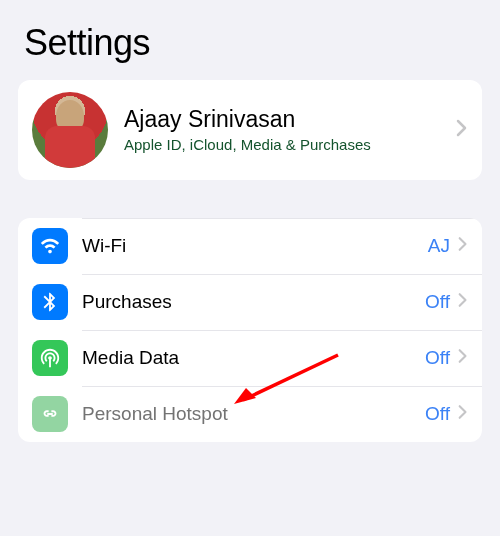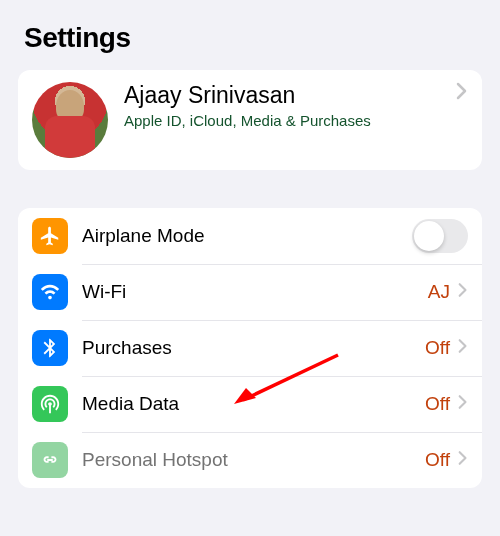--- a/index.html
+++ b/index.html
@@ -9,38 +9,38 @@
     }
     body {
       font-family: -apple-system, BlinkMacSystemFont, 'Helvetica Neue', Arial, sans-serif;
       background: #f2f2f7;
       width: 500px;
       height: 536px;
       overflow: hidden;
       position: relative;
     }
     .page-title {
-      font-size: 28px;
-      font-weight: 700;
+      font-size: 36px;
+      font-weight: 400;
       padding: 22px 24px 16px;
       color: #000;
       letter-spacing: -0.5px;
     }
     .card {
       background: #fff;
       margin: 0 18px;
       border-radius: 12px;
       overflow: hidden;
     }
     .profile-card {
       margin-bottom: 38px;
     }
     .profile-row {
       display: flex;
-      align-items: flex-start;
+      align-items: center;
       padding: 12px 14px;
       cursor: pointer;
     }
     .avatar {
       width: 76px;
       height: 76px;
       border-radius: 50%;
       background: radial-gradient(circle at 50% 25%, #d4b896 0%, #d4b896 22%, #c73232 22%, #c73232 55%, #5a7c3c 55%, #5a7c3c 100%);
       position: relative;
       flex-shrink: 0;
@@ -131,21 +131,21 @@
       font-size: 19px;
       font-weight: 400;
       color: #000;
       flex: 1;
     }
     .row-label.muted {
       color: #737373;
     }
     .row-value {
       font-size: 19px;
-      color: #c2410c;
+      color: #3b82f6;
       margin-right: 8px;
     }
     .toggle {
       width: 56px;
       height: 34px;
       background: #e9e9eb;
       border-radius: 17px;
       position: relative;
       cursor: pointer;
     }
@@ -181,31 +181,20 @@
     <span class="chevron">
       <svg width="12" height="18" viewBox="0 0 12 18">
           <path d="M2 2 L9 9 L2 16" stroke="#c5c5c7" stroke-width="2.5" fill="none" stroke-linecap="round" stroke-linejoin="round"></path>
         </svg>
     </span>
   </div>
 </div>
 
 <div class="card settings-list">
 
-  <div class="list-row">
-    <div class="icon-box icon-orange">
-      <svg width="22" height="22" viewBox="0 0 24 24">
-          <path fill="#fff" d="M21 16v-2l-8-5V3.5c0-.83-.67-1.5-1.5-1.5S10 2.67 10 3.5V9l-8 5v2l8-2.5V19l-2 1.5V22l3.5-1 3.5 1v-1.5L13 19v-5.5l8 2.5z"></path>
-        </svg>
-    </div>
-    <div class="row-label">Airplane Mode</div>
-    <div class="toggle">
-      <div class="toggle-knob"></div>
-    </div>
-  </div>
 
   <div class="list-row indent-divider">
     <div class="icon-box icon-blue">
       <svg width="22" height="22" viewBox="0 0 24 24">
           <path fill="#fff" d="M12 20c1.1 0 2-.9 2-2s-.9-2-2-2-2 .9-2 2 .9 2 2 2zm-6-7.3l2 2c1.1-1.1 2.5-1.7 4-1.7s2.9.6 4 1.7l2-2C16.2 10.9 14.2 10 12 10s-4.2.9-6 2.7zM2 8.7l2 2C6.5 8.2 9.1 7 12 7s5.5 1.2 8 3.7l2-2C18.7 5.4 15.5 4 12 4S5.3 5.4 2 8.7z"></path>
         </svg>
     </div>
     <div class="row-label">Wi-Fi</div>
     <div class="row-value">AJ</div>
     <span class="chevron">

